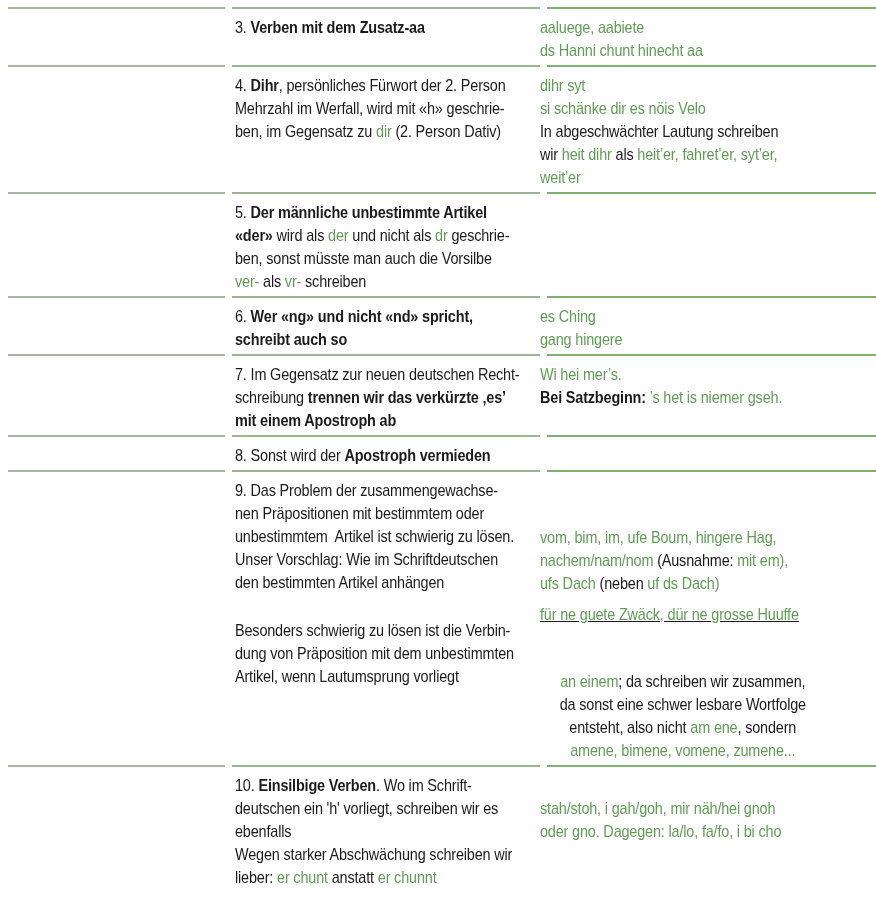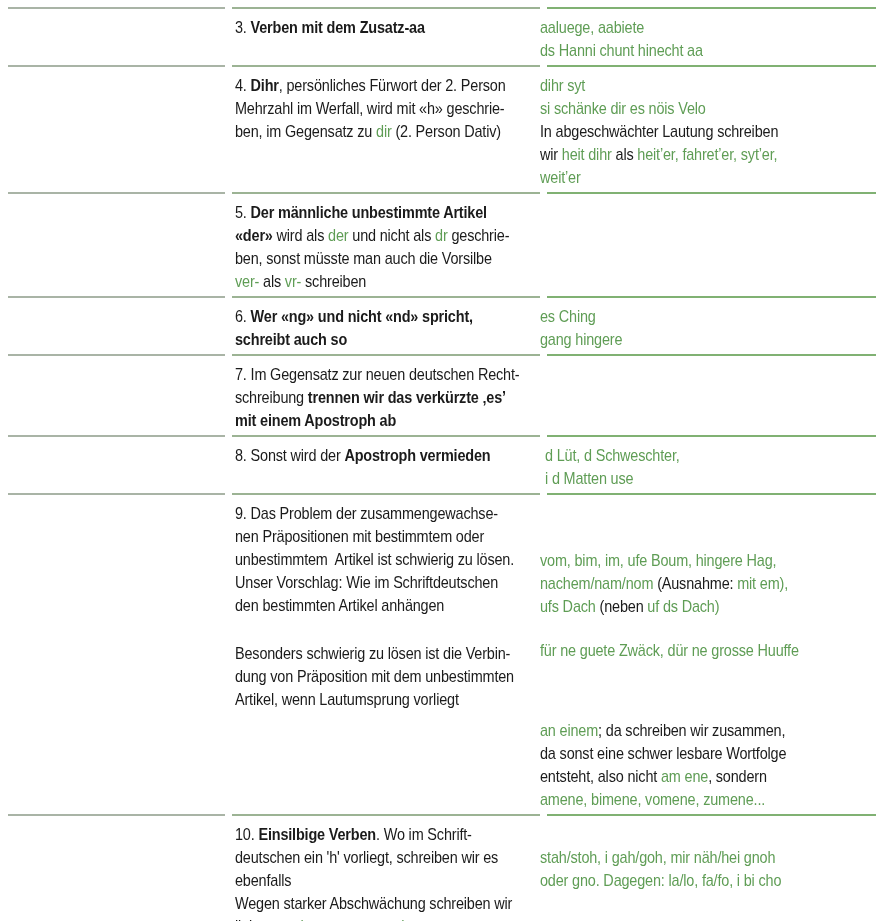--- a/index.html
+++ b/index.html
@@ -127,39 +127,39 @@
     </div>
     <div class="row">
       <div class="col-spacer"></div>
       <div class="col-rule">
         <div class="blk">
           <div class="line"><span>7. Im Gegensatz zur neuen deutschen Recht-</span></div>
           <div class="line"><span>schreibung </span><span class="b">trennen wir das verkürzte ‚es’</span></div>
           <div class="line"><span class="b">mit einem Apostroph ab</span></div>
         </div>
       </div>
+      <div class="col-example">
+        <div class="blk">
+          <div class="line"><span class="g">Wi hei mer’s.</span></div>
+          <div class="line"><span class="b">Bei Satzbeginn:</span><span> </span><span class="g">’s het is niemer gseh.</span></div>
+        </div>
+      </div>
     </div>
     <div class="divider">
       <div class="seg1"></div>
       <div class="dgap"></div>
       <div class="seg2"></div>
       <div class="dgap"></div>
       <div class="seg3"></div>
     </div>
     <div class="row">
       <div class="col-spacer"></div>
       <div class="col-rule">
         <div class="blk">
           <div class="line"><span>8. Sonst wird der </span><span class="b">Apostroph vermieden</span></div>
-        </div>
-      </div>
-      <div class="col-example" style="padding-left: 6px;">
-        <div class="blk">
-          <div class="line"><span class="g">d Lüt, d Schweschter,</span></div>
-          <div class="line"><span class="g">i d Matten use</span></div>
         </div>
       </div>
     </div>
     <div class="divider">
       <div class="seg1"></div>
       <div class="dgap"></div>
       <div class="seg2"></div>
       <div class="dgap"></div>
       <div class="seg3"></div>
     </div>
@@ -178,24 +178,24 @@
           <div class="line"><span>dung von Präposition mit dem unbestimmten</span></div>
           <div class="line"><span>Artikel, wenn Lautumsprung vorliegt</span></div>
         </div>
       </div>
       <div class="col-example">
         <div class="blk" style="margin-top: 47px;">
           <div class="line"><span class="g">vom, bim, im, ufe Boum, hingere Hag,</span></div>
           <div class="line"><span class="g">nachem/nam/nom</span><span> (Ausnahme: </span><span class="g">mit em),</span></div>
           <div class="line"><span class="g">ufs Dach</span><span> (neben </span><span class="g">uf ds Dach)</span></div>
         </div>
-        <div class="blk" style="margin-top: 21px;">
+        <div class="blk" style="margin-top: 8px; text-decoration: underline;">
           <div class="line"><span class="g">für ne guete Zwäck, dür ne grosse Huuffe</span></div>
         </div>
-        <div class="blk" style="margin-top: 57px;">
+        <div class="blk" style="margin-top: 44px; text-align: center;">
           <div class="line"><span class="g">an einem</span><span>; da schreiben wir zusammen,</span></div>
           <div class="line"><span>da sonst eine schwer lesbare Wortfolge</span></div>
           <div class="line"><span>entsteht, also nicht </span><span class="g">am ene</span><span>, sondern</span></div>
           <div class="line"><span class="g">amene, bimene, vomene, zumene...</span></div>
         </div>
       </div>
     </div>
     <div class="divider">
       <div class="seg1"></div>
       <div class="dgap"></div>

